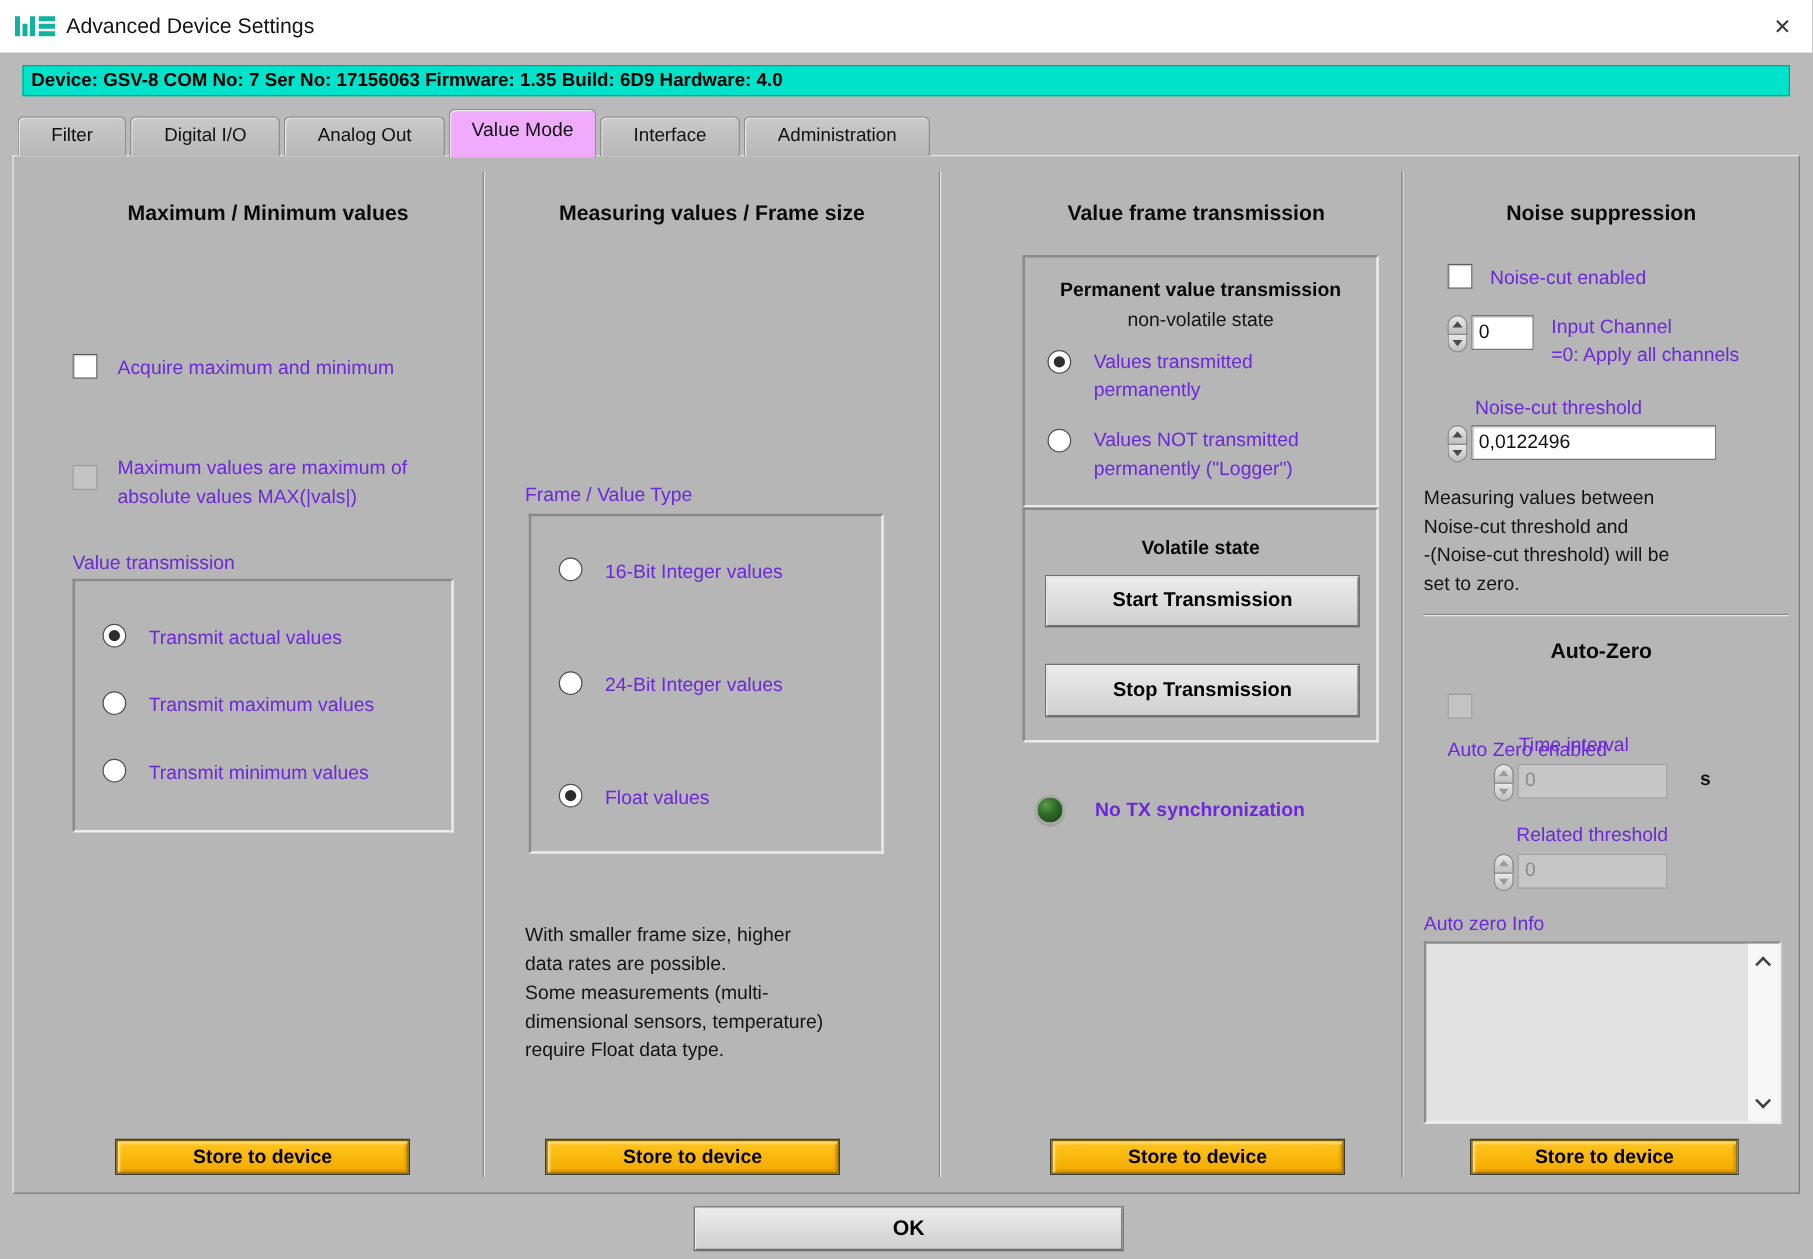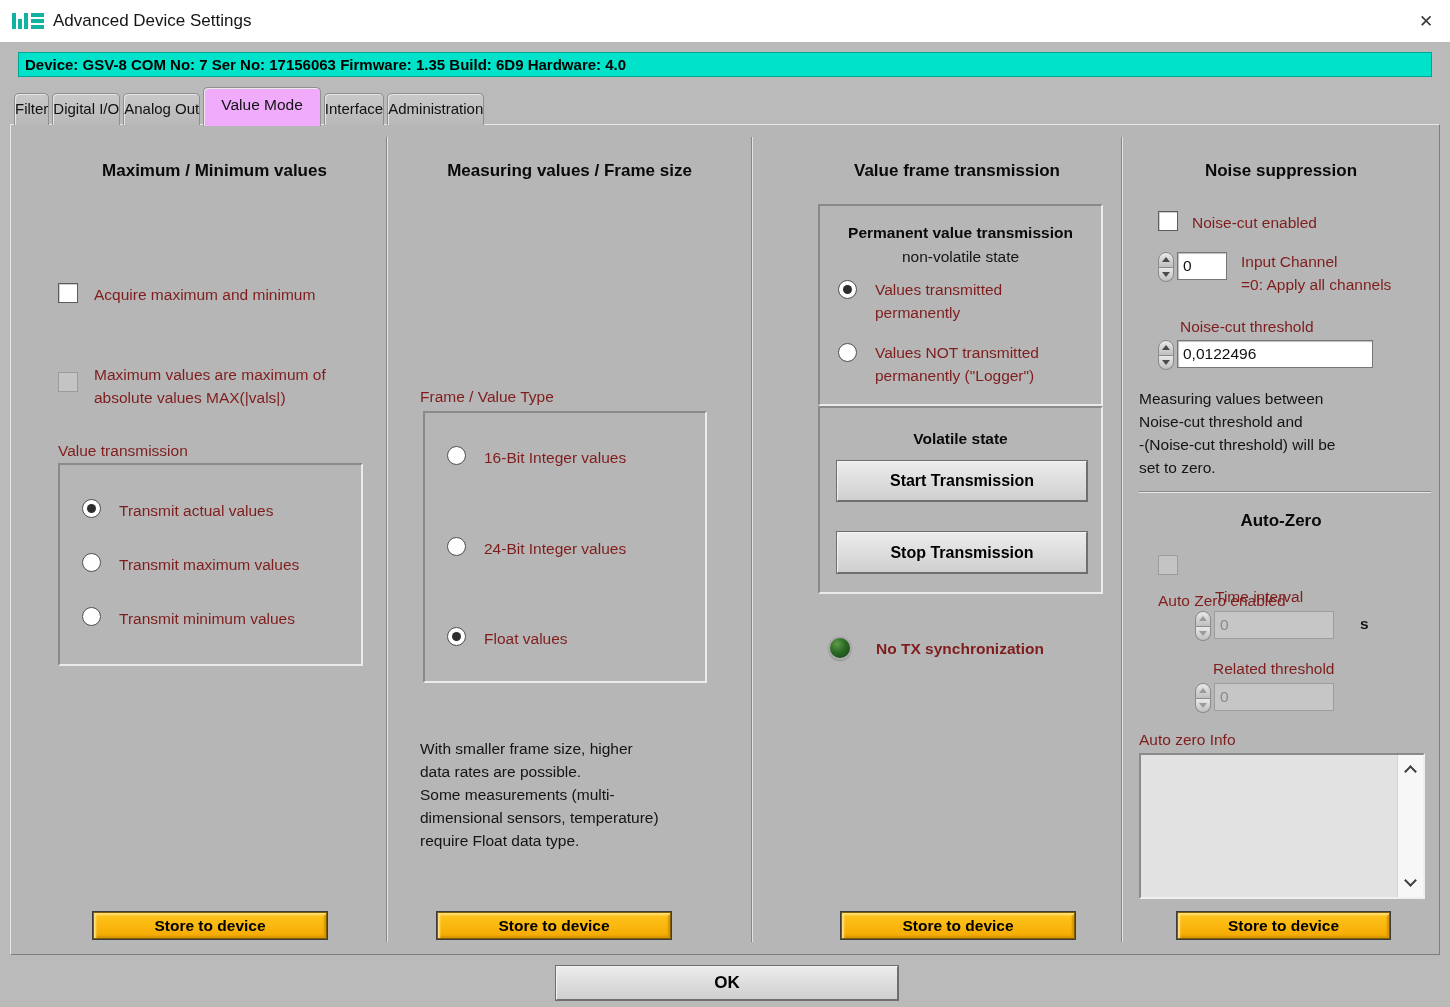--- a/index.html
+++ b/index.html
@@ -21,21 +21,21 @@
   .close-btn { position:absolute; right:0; top:0; width:48px; height:42px; display:flex;
                align-items:center; justify-content:center; font-size:17px; color:#3a3a3a; cursor:pointer; }
 
   
   .devicebar { position:absolute; left:18px; right:18px; top:52px; height:25px;
                background:#00e2c9; border:1px solid #00a695;
                font-size:15px; font-weight:bold; color:#000; line-height:23px; padding-left:6px; }
 
   
   .tabs { position:absolute; left:14px; top:86px; height:39px; display:flex; align-items:flex-end; z-index:3; }
-  .tab { height:32px; line-height:30px; padding:0 0; margin-right:3px; font-size:15px; color:#111;
+  .tab { height:32px; line-height:30px; padding:0 26px; margin-right:3px; font-size:15px; color:#111;
          background:linear-gradient(180deg,#c9c9c9,#b8b8b8); border:1px solid #8f8f8f; border-bottom:none;
          border-radius:5px 5px 0 0; box-shadow:inset 1px 1px 0 #e6e6e6; cursor:pointer; }
   .tab.active { height:39px; line-height:34px; padding:0 17px; font-size:15.5px;
                 background:#f0abfc; box-shadow:inset 1px 1px 0 #e9e9e9; margin-bottom:-1px; z-index:4; }
 
   
   .panel { position:absolute; left:10px; top:124px; width:1430px; height:831px; background:#b6b6b6;
            border:1px solid; border-color:#e8e8e8 #7e7e7e #7e7e7e #e8e8e8; z-index:2; }
   .vdiv { position:absolute; top:12px; bottom:12px; width:0; border-left:1px solid #878787;
           box-shadow:1px 0 0 #e3e3e3; }
@@ -48,22 +48,22 @@
   .cb { display:inline-block; width:20px; height:20px; background:#ffffff; border:1px solid #5c5c5c;
         box-shadow:inset 1px 1px 0 #cfcfcf; flex:none; cursor:pointer; }
   .cb.disabled { background:#c4c4c4; border-color:#9c9c9c; box-shadow:none; cursor:default; }
 
   .rb { display:inline-block; width:19px; height:19px; border-radius:50%; background:#ffffff;
         border:1px solid #4f4f4f; position:relative; flex:none; cursor:pointer; }
   .rb.checked::after { content:""; position:absolute; left:4px; top:4px; width:9px; height:9px;
         border-radius:50%; background:#2d2d2d; }
 
   .row { position:absolute; display:flex; align-items:flex-start; }
-  .lbl { font-size:15.5px; color:#7f1d1d; line-height:23px; white-space:pre-line; }
-  .lbl.gray { color:#7f1d1d; }
+  .lbl { font-size:15.5px; color:#6d28d9; line-height:23px; white-space:pre-line; }
+  .lbl.gray { color:#6d28d9; }
   .note { position:absolute; font-size:15.5px; color:#141414; line-height:23px; white-space:pre-line; }
 
   .groupbox { position:absolute; border:2px solid; border-color:#8a8a8a #ebebeb #ebebeb #8a8a8a; }
 
   .store { position:absolute; height:27px; font-family:"Liberation Sans",sans-serif;
            font-size:15.5px; font-weight:bold; color:#000;
            background:linear-gradient(180deg,#ffc61e,#f4a900);
            border:1px solid #7e6000;
            box-shadow:inset 2px 2px 2px #ffdf82, inset -2px -2px 2px #d79400, 0 0 0 1px #3c3c3c;
            cursor:pointer; }

